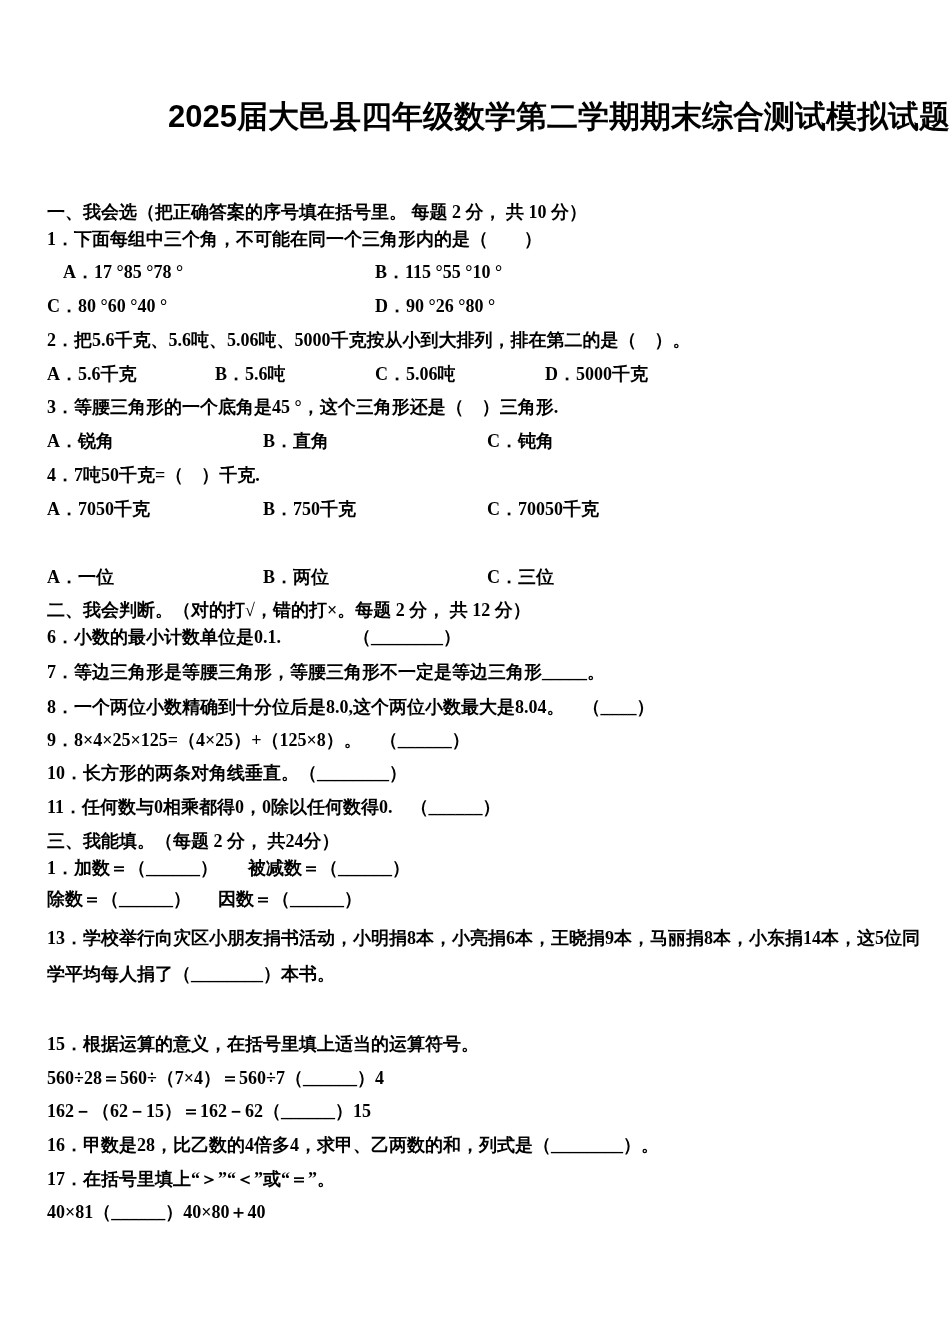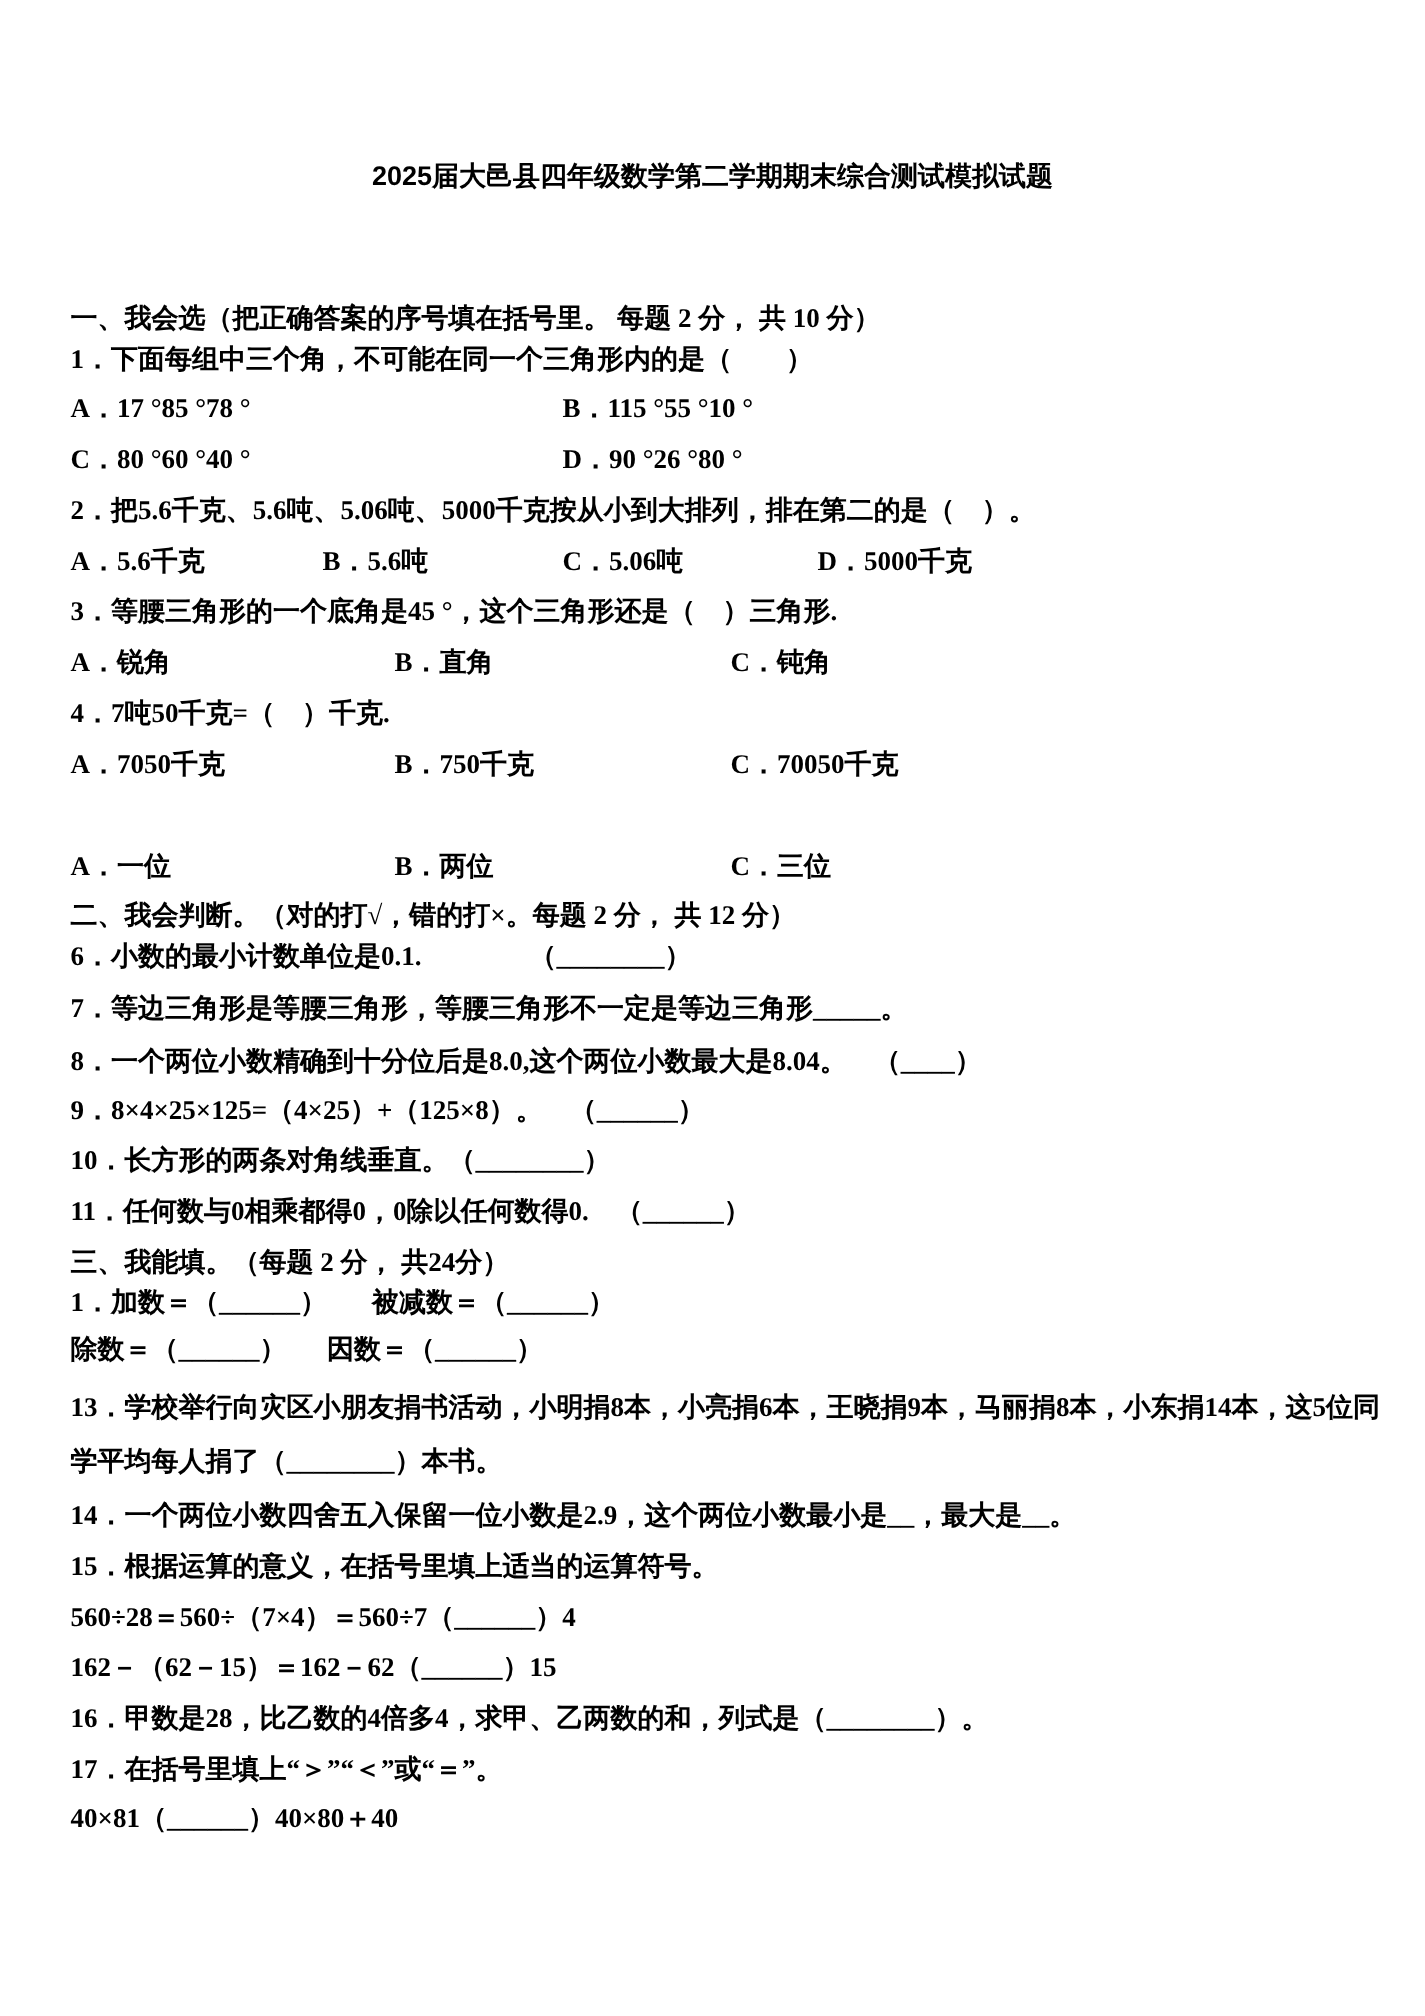--- a/index.html
+++ b/index.html
@@ -14,24 +14,24 @@
     background: #ffffff;
     color: #000000;
     overflow: hidden;
   }
   .title {
     position: absolute;
     top: 102px;
     left: 0;
     width: 100%;
     margin: 0;
-    text-align: center;
+    text-align: right;
     font-family: "Liberation Sans", "DejaVu Sans", sans-serif;
     font-weight: bold;
-    font-size: 18px;
+    font-size: 31px;
     line-height: 30px;
     white-space: pre;
   }
   .line {
     position: absolute;
     left: 47px;
     right: 40px;
     height: 24px;
     font-family: Liberation Serif, serif;
     font-weight: bold;
@@ -49,21 +49,21 @@
 <body>
 
 <div class="page">
 
   <h1 class="title">2025届大邑县四年级数学第二学期期末综合测试模拟试题</h1>
 
   <div class="line" style="top:201px">一、我会选（把正确答案的序号填在括号里。 每题 2 分， 共 10 分）</div>
 
   <div class="line" style="top:228px">1．下面每组中三个角，不可能在同一个三角形内的是（　　）</div>
   <div class="line" style="top:261px">
-    <span class="seg" style="left:0">A．17 °85 °78 °</span>
+    <span class="seg" style="left:16px">A．17 °85 °78 °</span>
     <span class="seg" style="left:328px">B．115 °55 °10 °</span>
   </div>
   <div class="line" style="top:295px">
     <span class="seg" style="left:0">C．80 °60 °40 °</span>
     <span class="seg" style="left:328px">D．90 °26 °80 °</span>
   </div>
 
   <div class="line" style="top:329px">2．把5.6千克、5.6吨、5.06吨、5000千克按从小到大排列，排在第二的是（　）。</div>
   <div class="line" style="top:363px">
     <span class="seg" style="left:0">A．5.6千克</span>
@@ -107,21 +107,20 @@
     <span class="seg" style="left:201px">被减数＝（______）</span>
   </div>
   <div class="line" style="top:888px">
     <span class="seg" style="left:0">除数＝（______）</span>
     <span class="seg" style="left:171px">因数＝（______）</span>
   </div>
 
   <div class="line" style="top:927px">13．学校举行向灾区小朋友捐书活动，小明捐8本，小亮捐6本，王晓捐9本，马丽捐8本，小东捐14本，这5位同</div>
   <div class="line" style="top:963px">学平均每人捐了（________）本书。</div>
 
-  <div class="line" style="top:999px">14．一个两位小数四舍五入保留一位小数是2.9，这个两位小数最小是__，最大是__。</div>
 
   <div class="line" style="top:1033px">15．根据运算的意义，在括号里填上适当的运算符号。</div>
   <div class="line" style="top:1067px">560÷28＝560÷（7×4）＝560÷7（______）4</div>
   <div class="line" style="top:1100px">162－（62－15）＝162－62（______）15</div>
 
   <div class="line" style="top:1134px">16．甲数是28，比乙数的4倍多4，求甲、乙两数的和，列式是（________）。</div>
 
   <div class="line" style="top:1168px">17．在括号里填上“＞”“＜”或“＝”。</div>
   <div class="line" style="top:1201px">
     <span class="seg" style="left:0">40×81（______）40×80＋40</span>

